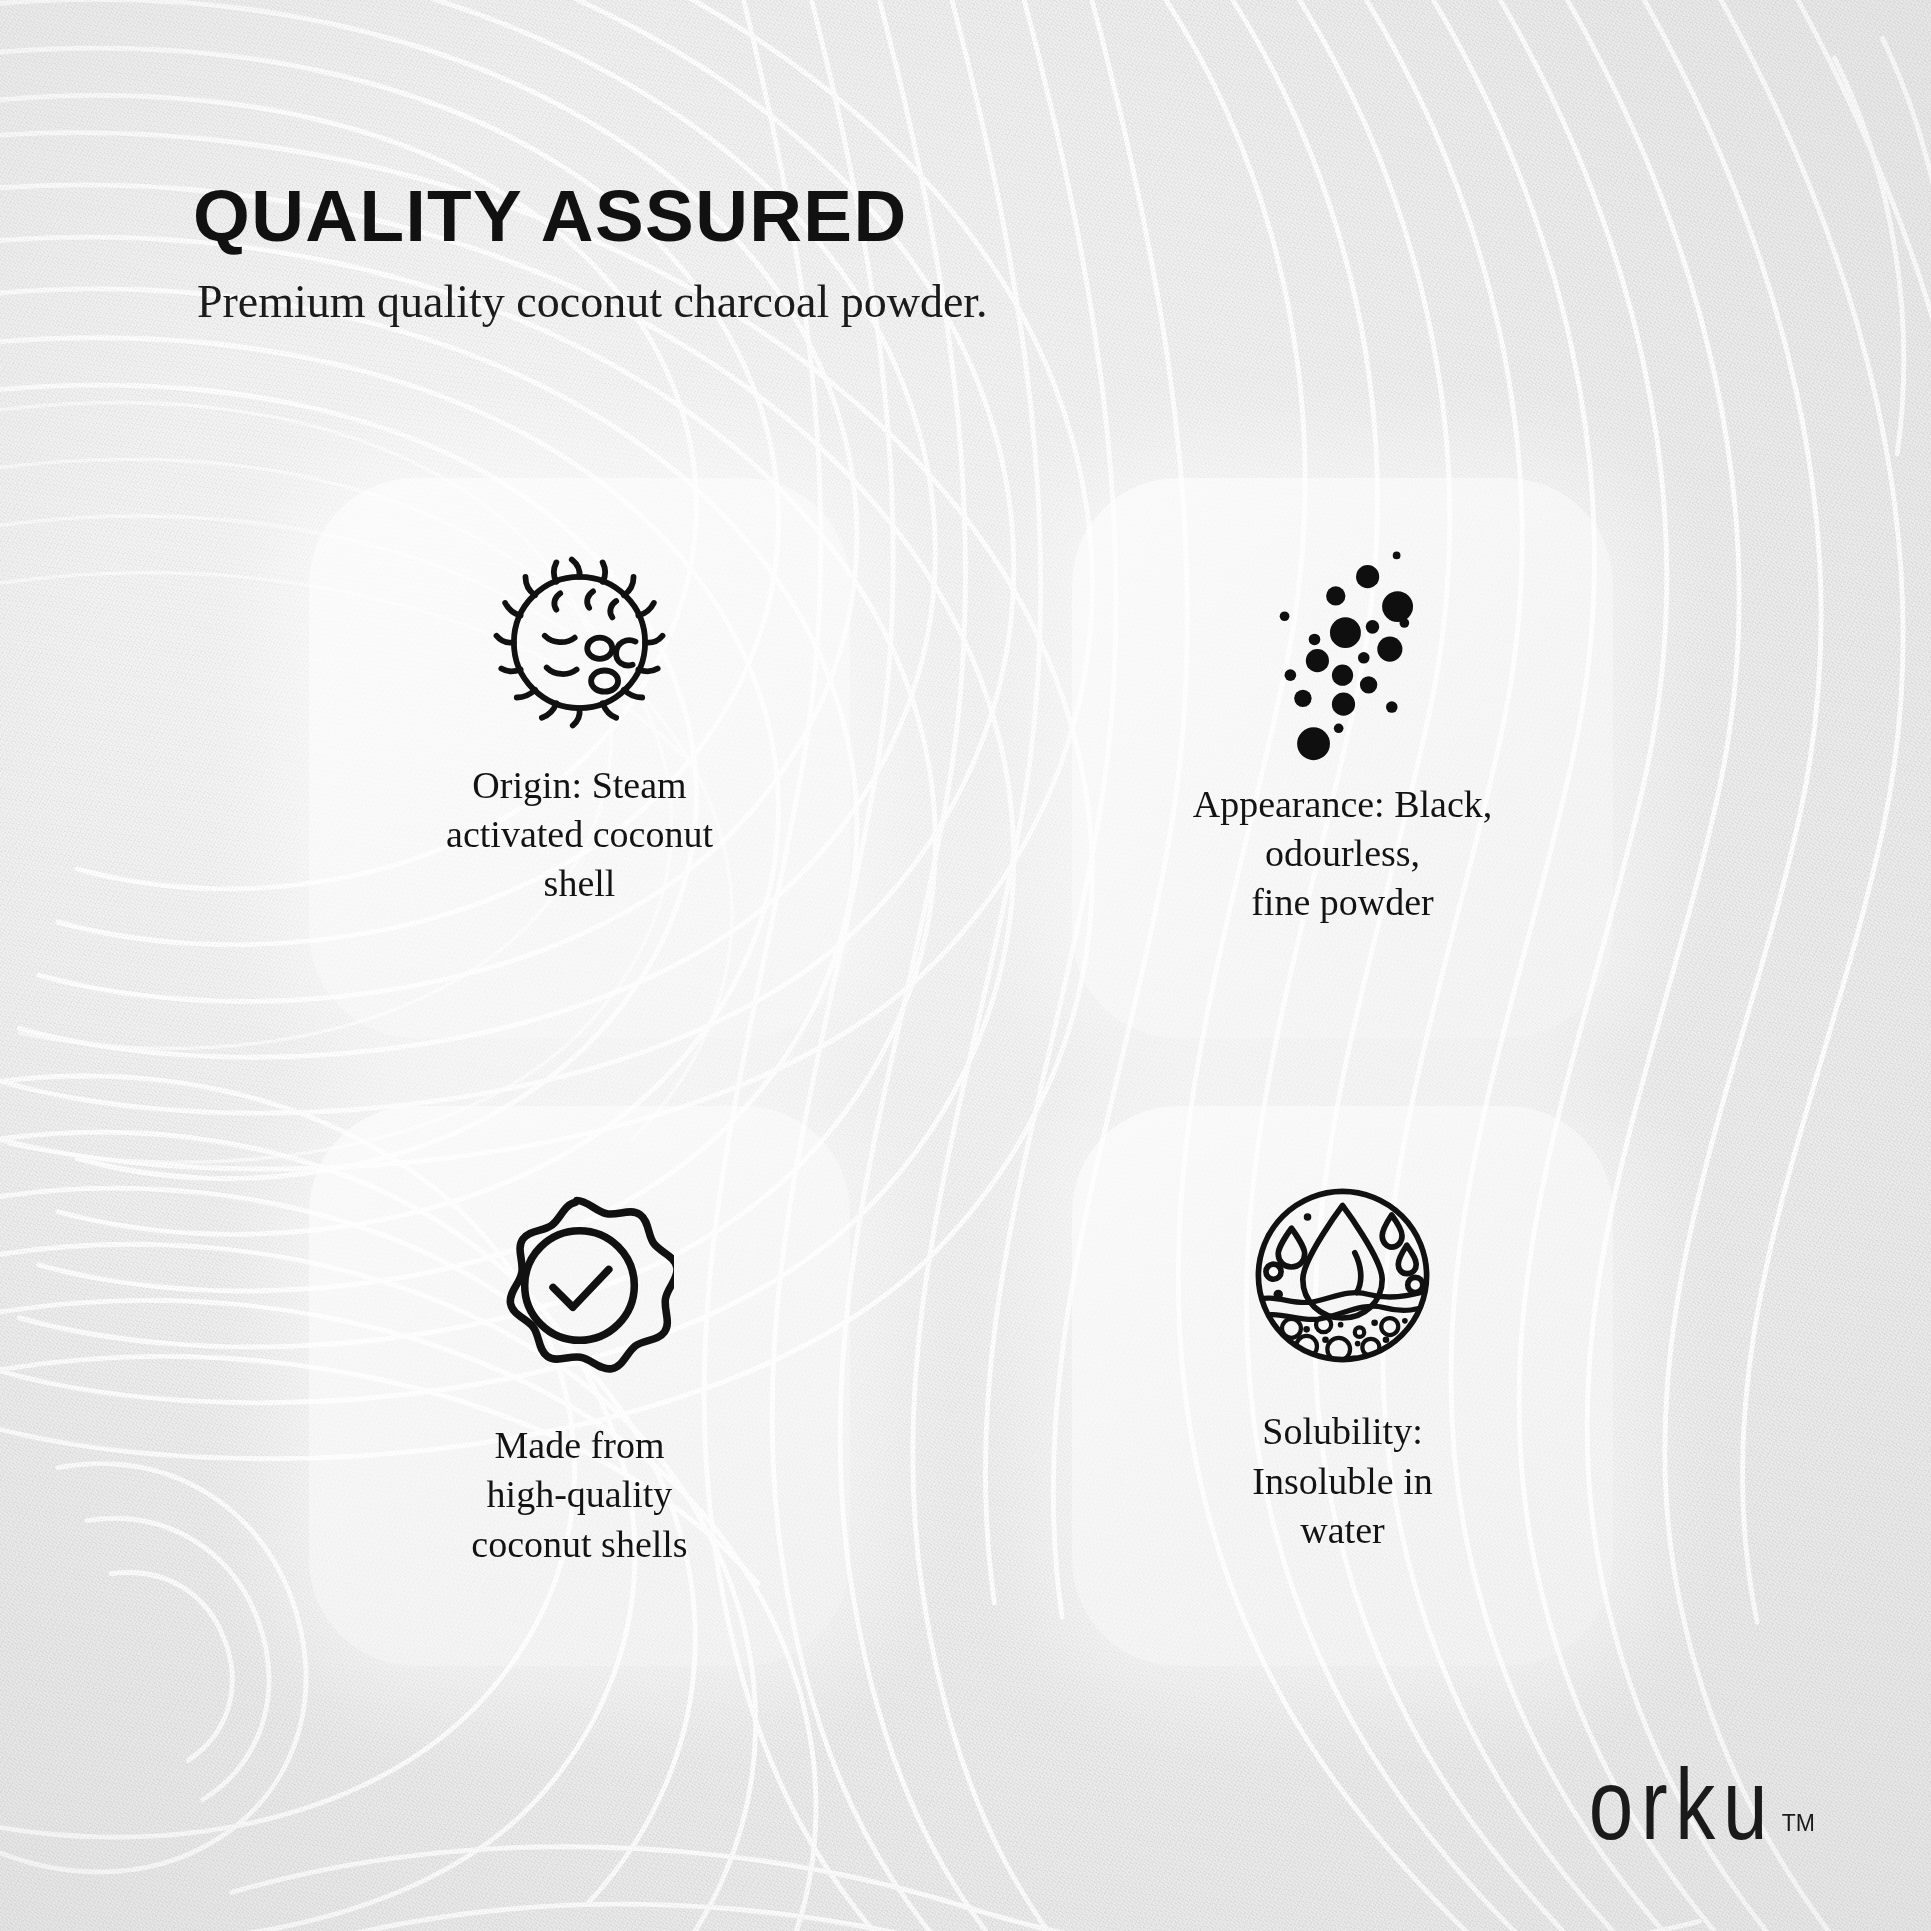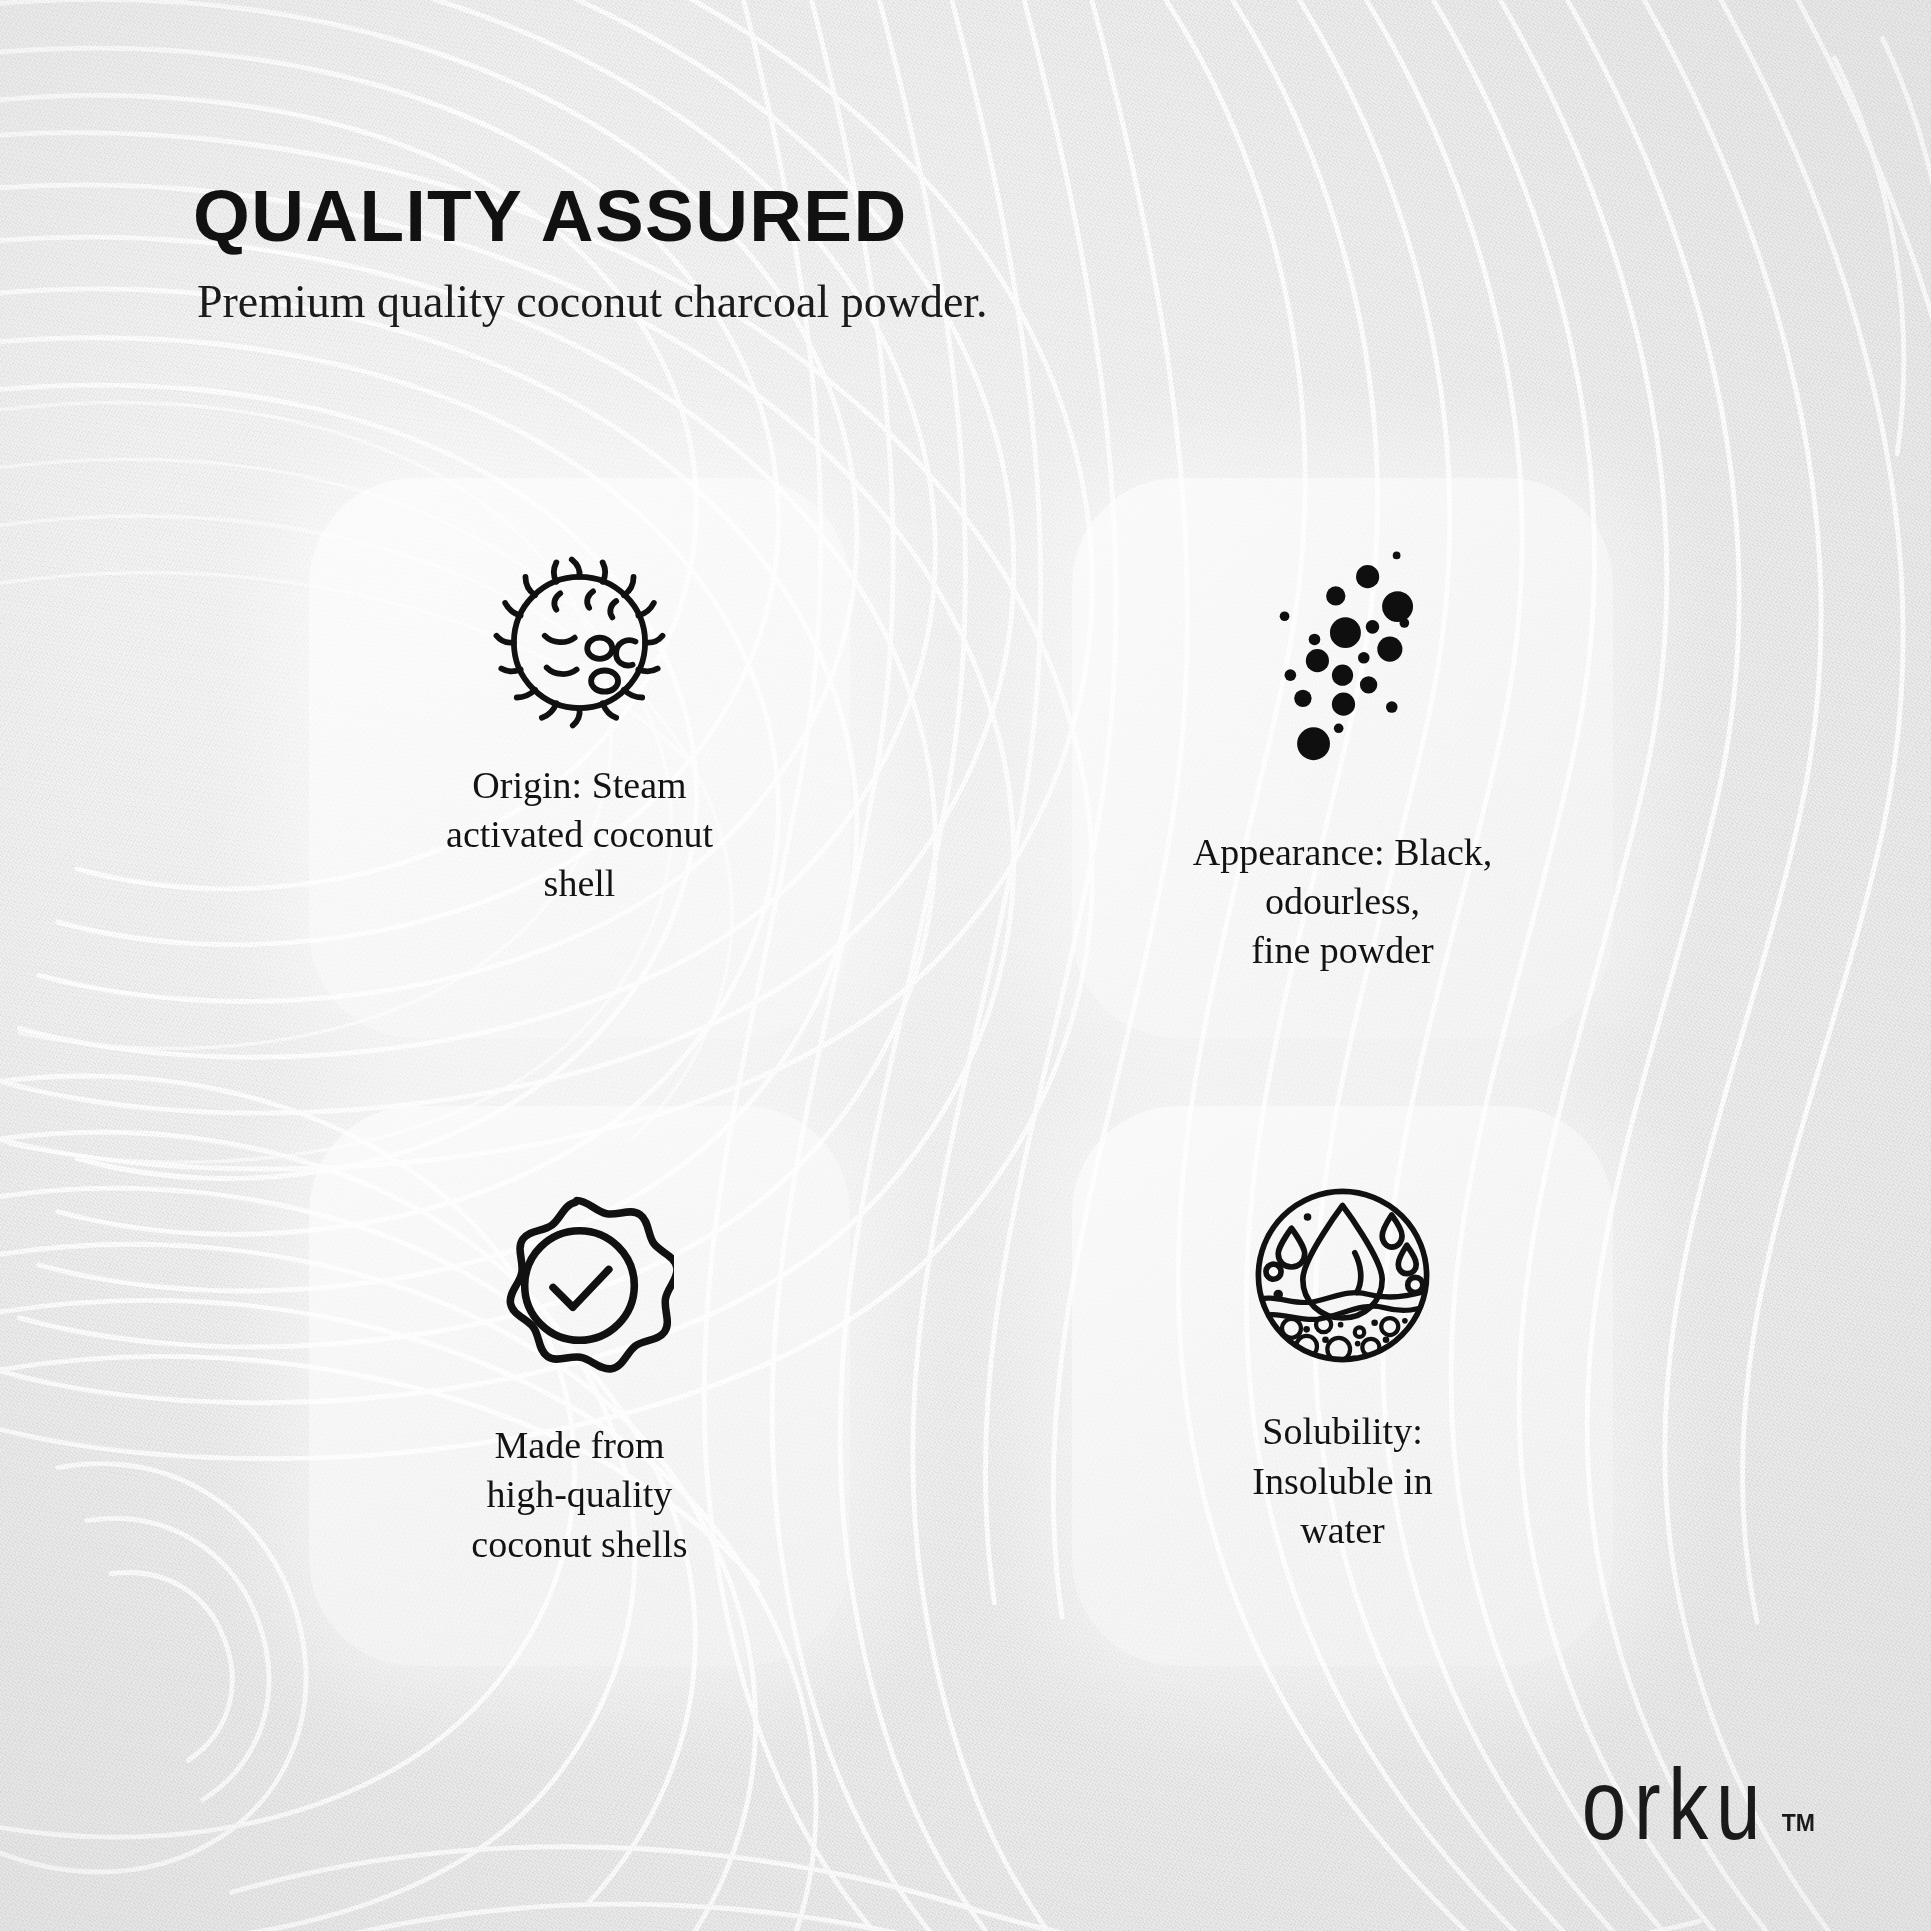--- a/index.html
+++ b/index.html
@@ -119,21 +119,21 @@
     font-size: 38px;
     line-height: 1.30;
     color: #131313;
     text-align: center;
     width: 454px;
     margin: 0;
   }
 
   
   .card.c1 { padding-top: 53px; }
-  .card.c2 { padding-top: 53px; gap: 48px; }
+  .card.c2 { padding-top: 53px; }
   .card.c3 { padding-top: 68px; align-items: center; }
   .card.c4 { padding-top: 58px; }
   .card.c2 .icon-wrap { height: 241px; }
   .card.c3 .card-text { margin-top: 17.4px; }
   .card.c4 .card-text { margin-top: 13.5px; }
 
   
   .logo {
     position: absolute;
     right: 116px;
@@ -147,23 +147,23 @@
     font-size: 100px;
     letter-spacing: 9.7px;
     color: #1a1a1a;
     line-height: .92;
     transform: scaleX(.80);
     transform-origin: right bottom;
   }
   .logo-tm {
     font-family: "Liberation Sans", "DejaVu Sans", sans-serif;
     font-size: 23px;
-    font-weight: 700;
+    font-weight: 400;
     color: #1a1a1a;
-    margin-left: 13px;
+    margin-left: 6px;
     margin-bottom: 13.5px;
   }
 </style>
 </head>
 <body>
 
 <div id="poster">
 
   <div class="bg-base"></div>
 

